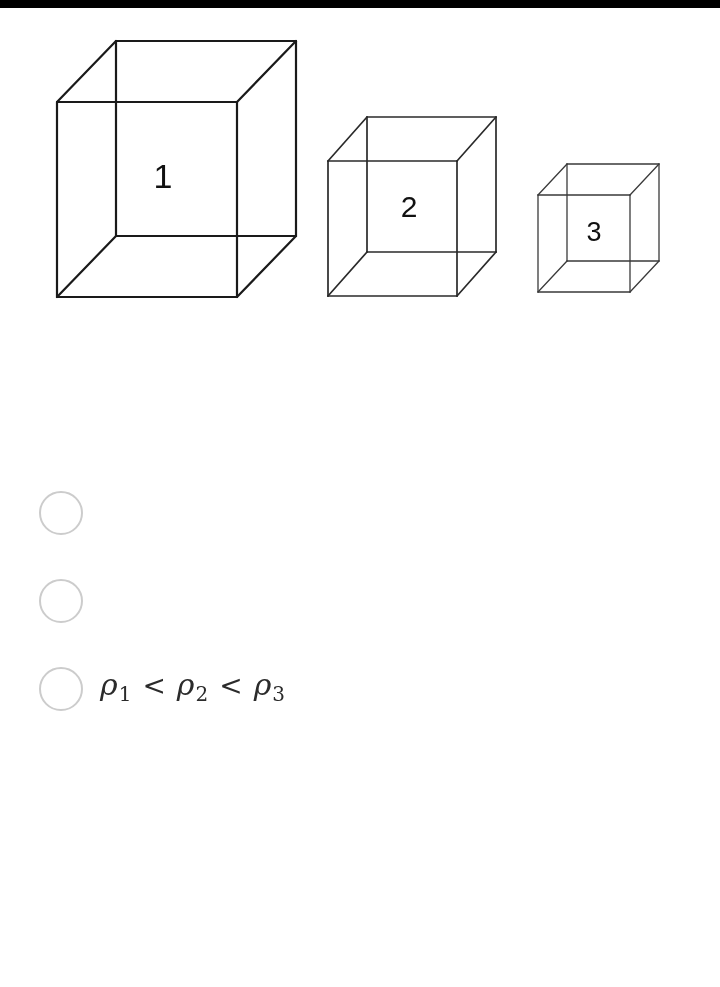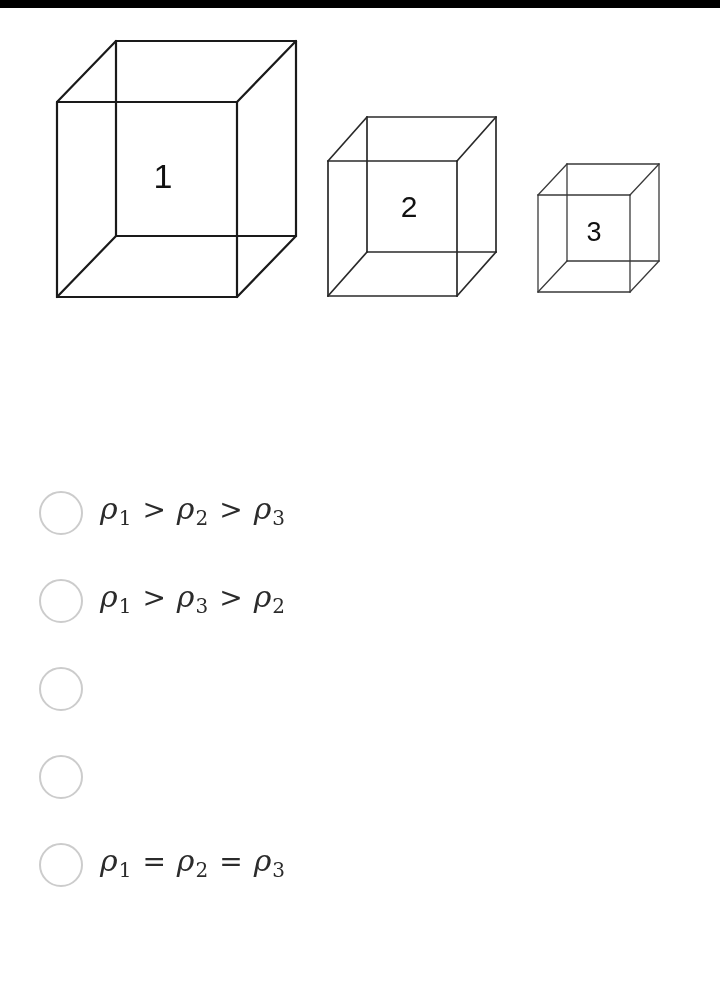--- a/index.html
+++ b/index.html
@@ -118,34 +118,26 @@
       <line x1="567" y1="261" x2="567" y2="164" stroke="#3a3a3a" stroke-width="1.3" stroke-linecap="round"></line>
       <line x1="538" y1="292" x2="567" y2="261" stroke="#3a3a3a" stroke-width="1.3" stroke-linecap="round"></line>
       <text x="594" y="241" font-size="27" text-anchor="middle" class="cube-label-text">3</text>
     </svg>
 </div>
 
 <div class="options">
 
   <div class="option-row">
     <span class="radio"></span>
-    <span class="option-label"><span class="rho">ρ</span><span class="sub">1</span><span class="op">&gt;</span><span class="rho">ρ</span><span class="sub">2</span><span class="op">&gt;</span><span class="rho">ρ</span><span class="sub">3</span></span>
   </div>
 
-  <div class="option-row">
-    <span class="radio"></span>
-    <span class="option-label"><span class="rho">ρ</span><span class="sub">1</span><span class="op">&gt;</span><span class="rho">ρ</span><span class="sub">3</span><span class="op">&gt;</span><span class="rho">ρ</span><span class="sub">2</span></span>
-  </div>
 
   <div class="option-row">
     <span class="radio"></span>
   </div>
 
   <div class="option-row">
     <span class="radio"></span>
+    <span class="option-label"><span class="rho">ρ</span><span class="sub">1</span><span class="op">&lt;</span><span class="rho">ρ</span><span class="sub">2</span><span class="op">&lt;</span><span class="rho">ρ</span><span class="sub">3</span></span>
   </div>
 
-  <div class="option-row">
-    <span class="radio"></span>
-    <span class="option-label"><span class="rho">ρ</span><span class="sub">1</span><span class="op">=</span><span class="rho">ρ</span><span class="sub">2</span><span class="op">=</span><span class="rho">ρ</span><span class="sub">3</span></span>
-  </div>
 
 </div>
 
 </body></html>

